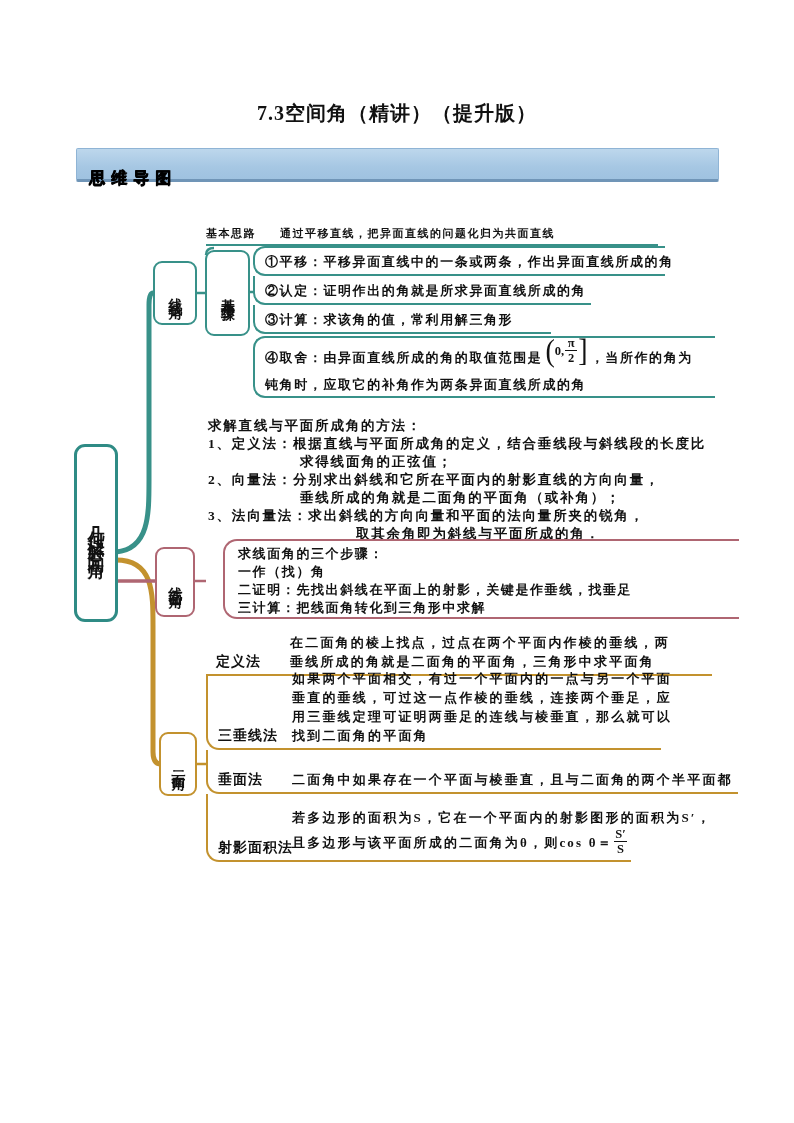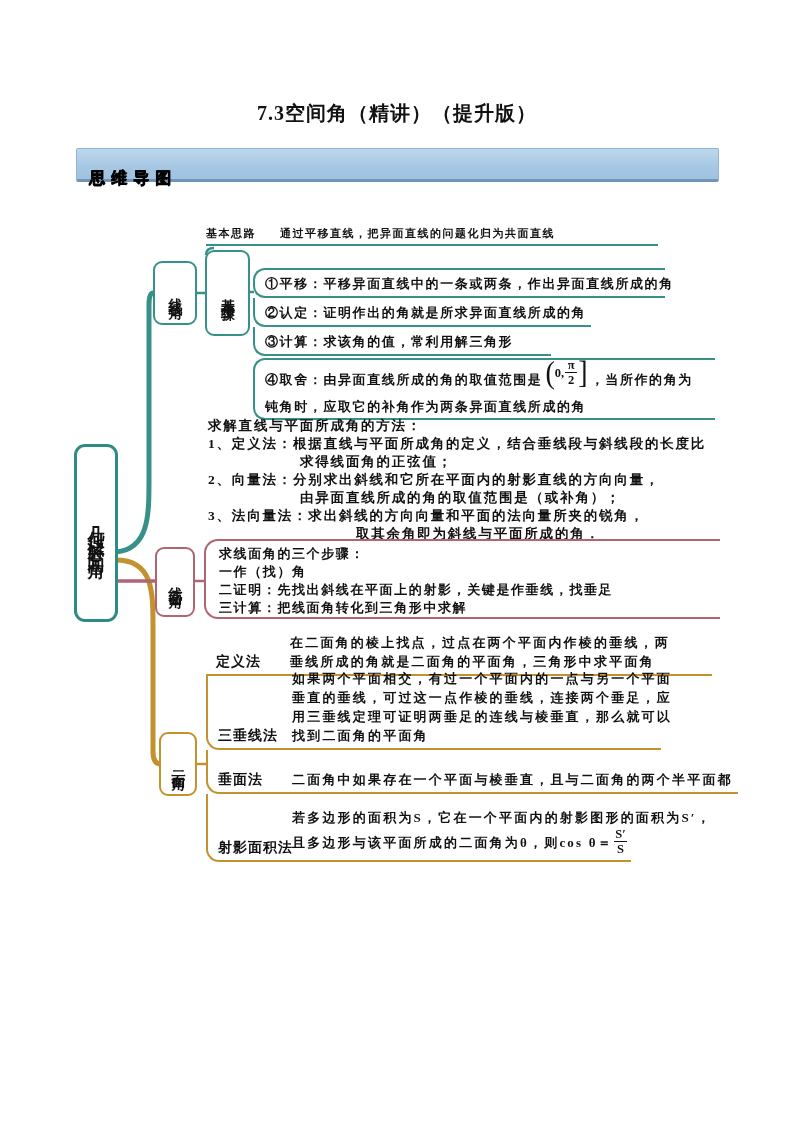--- a/index.html
+++ b/index.html
@@ -41,21 +41,21 @@
   #node-xmj{left:155px;top:547px;width:40px;height:70px;font-size:14px;letter-spacing:4px;}
   #node-emj{left:159px;top:732px;width:38px;height:64px;font-size:14px;letter-spacing:3px;}
   
   .idea-row{
     position:absolute;left:206px;top:226px;width:452px;
     border-bottom:2.5px solid #389189;padding-bottom:3px;
     font-size:11px;letter-spacing:1.5px;white-space:nowrap;
   }
   .idea-gap{display:inline-block;width:24px;}
   
-  .steps{position:absolute;left:253px;top:268px;}
+  .steps{position:absolute;left:253px;top:246px;}
   .step{
     box-sizing:border-box;border-left:2.5px solid #389189;border-bottom:2.5px solid #389189;
     border-bottom-left-radius:12px;padding:0 0 3px 10px;
     font-size:13px;letter-spacing:1.6px;white-space:nowrap;
     display:flex;align-items:flex-end;overflow:visible;
   }
   .step1{border-top:2.5px solid #389189;border-top-left-radius:12px;width:412px;height:30px;}
   .step2{width:338px;height:29px;}
   .step3{width:298px;height:29px;}
   .step4{
@@ -70,21 +70,21 @@
   .frac .den{border-top:1.5px solid #111;padding:1px 3px 0 3px;}
   
   .note{
     position:absolute;left:208px;top:417px;font-size:13.5px;letter-spacing:1.8px;
     line-height:18px;white-space:nowrap;
   }
   .ind-a{padding-left:92px;}
   .ind-b{padding-left:148px;}
   
   .pinkbox{
-    position:absolute;left:204px;top:539px;width:516px;height:80px;
+    position:absolute;left:223px;top:539px;width:516px;height:80px;
     border:2.5px solid #AF6672;border-right:none;border-radius:14px 0 0 14px;
     box-sizing:border-box;padding:4px 0 0 13px;
     font-size:13px;letter-spacing:1.6px;line-height:18px;white-space:nowrap;overflow:visible;
   }
   
   .gmethods{position:absolute;left:206px;top:630px;}
   .gmethod{
     box-sizing:border-box;display:flex;align-items:flex-end;
     border-bottom:2.5px solid #C3922E;padding:0 0 3px 0;white-space:nowrap;overflow:visible;
   }
@@ -151,21 +151,21 @@
       </div>
       <div class="step4-row2">钝角时，应取它的补角作为两条异面直线所成的角</div>
     </div>
   </div>
 
   <div class="note">
     <div>求解直线与平面所成角的方法：</div>
     <div>1、定义法：根据直线与平面所成角的定义，结合垂线段与斜线段的长度比</div>
     <div class="ind-a">求得线面角的正弦值；</div>
     <div>2、向量法：分别求出斜线和它所在平面内的射影直线的方向向量，</div>
-    <div class="ind-a">由异面直线所成的角的取值范围是（或补角）；</div>
+    <div class="ind-a">垂线所成的角就是二面角的平面角（或补角）；</div>
     <div>3、法向量法：求出斜线的方向向量和平面的法向量所夹的锐角，</div>
     <div class="ind-b">取其余角即为斜线与平面所成的角．</div>
   </div>
 
   <div class="pinkbox">
     <div>求线面角的三个步骤：</div>
     <div>一作（找）角</div>
     <div>二证明：先找出斜线在平面上的射影，关键是作垂线，找垂足</div>
     <div>三计算：把线面角转化到三角形中求解</div>
   </div>

